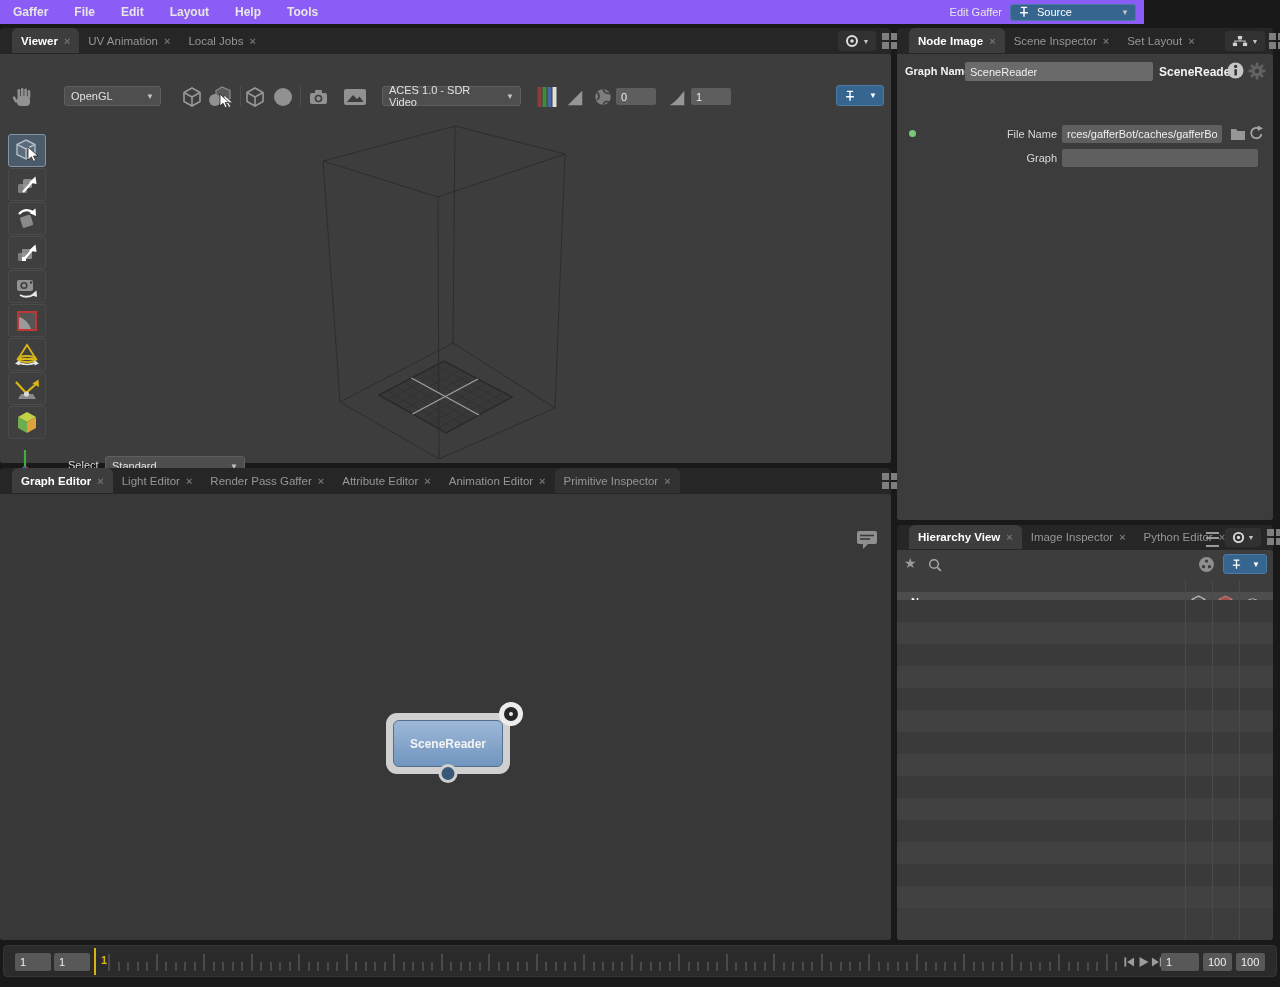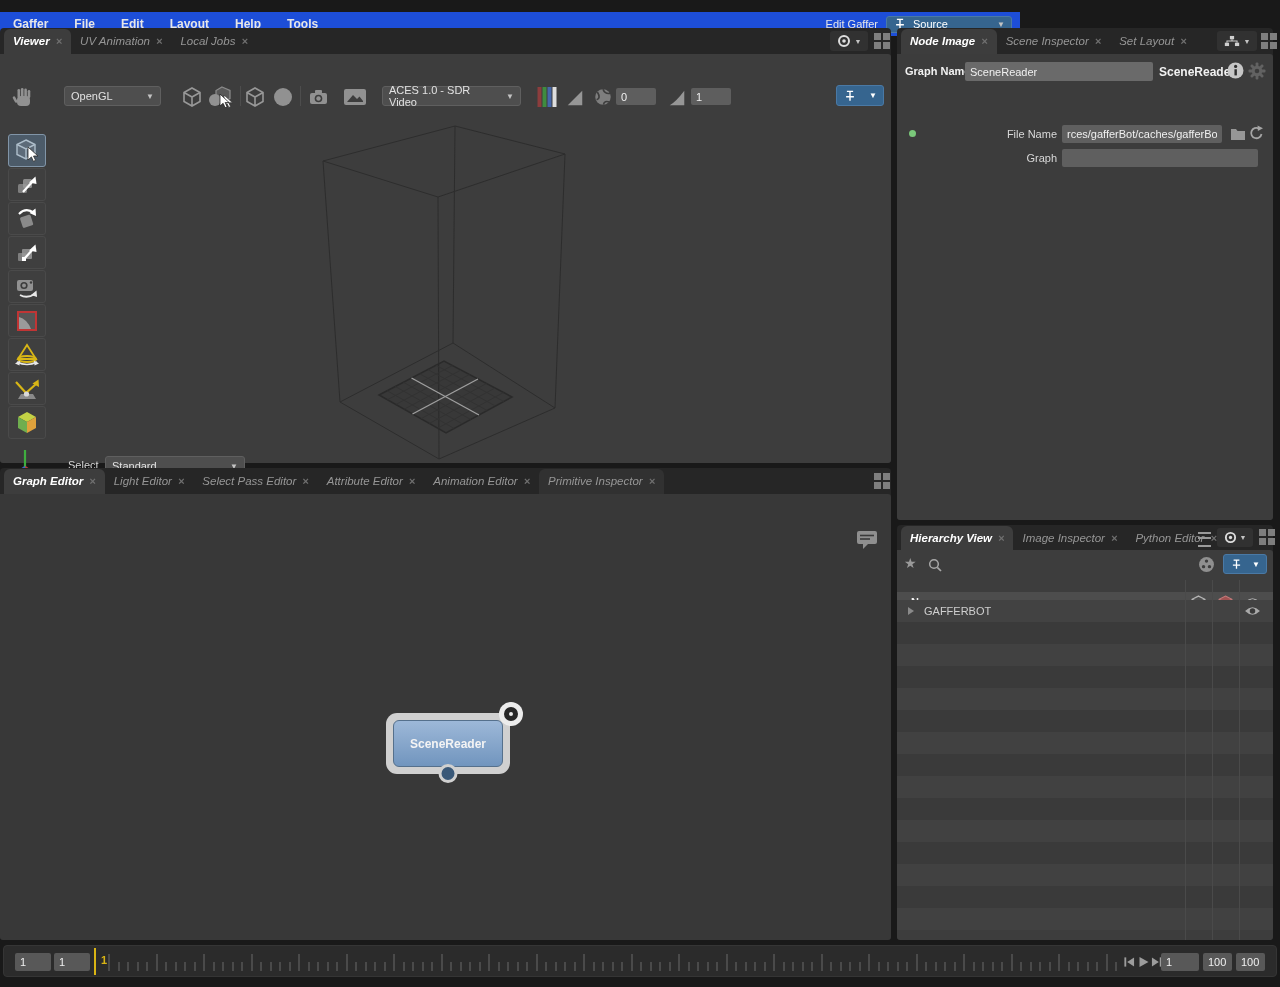--- a/index.html
+++ b/index.html
@@ -1,25 +1,25 @@
 <!DOCTYPE html>
 <html><head>
 <meta charset="utf-8">
 <style>
   html,body{margin:0;padding:0;}
   body{width:1280px;height:987px;background:#191919;font-family:"Liberation Sans",sans-serif;
        position:relative;overflow:hidden;color:#cfcfcf;}
   .abs{position:absolute;}
   
-  .menubar{position:absolute;left:0;top:12px;width:1020px;height:24px;background:#1d4ed8;
+  .menubar{position:absolute;left:0;top:0;width:1144px;height:24px;background:#8b5cf6;
            display:flex;align-items:center;}
   .menu-item{padding:0 13px;font-size:12px;font-weight:bold;color:#e6e6e6;line-height:24px;}
   
   .panel{position:absolute;background:#262626;border-radius:4px;}
-  .tabbar{position:absolute;left:4px;top:0;right:0;height:26px;display:flex;align-items:center;font-style:italic;}
+  .tabbar{position:absolute;left:12px;top:0;right:0;height:26px;display:flex;align-items:flex-start;}
   .tab{height:25px;display:flex;align-items:center;gap:6px;padding:0 9px;font-size:11.5px;
        color:#969696;border-radius:6px 6px 0 0;white-space:nowrap;}
   .tab.active{background:#3d3d3d;color:#fff;font-weight:bold;}
   .tab.raised{background:#313131;}
   .tab .x{color:#707070;font-size:11px;font-weight:bold;}
   .pbody{position:absolute;left:0;top:26px;right:0;bottom:0;background:#3d3d3d;border-radius:0 3px 3px 3px;}
   
   .dd{background:#4e4e4e;border:1px solid #5f5f5f;border-radius:3px;color:#e2e2e2;font-size:11px;
       display:flex;align-items:center;justify-content:space-between;padding:0 6px;box-sizing:border-box;}
   .dd .arr{color:#c3c3c3;font-size:8px;margin-left:6px;}
@@ -328,21 +328,21 @@
   <div class="tabbar">
     <div class="tab active">
         <span>Graph Editor</span>
         <span class="x">×</span>
       </div>
     <div class="tab">
         <span>Light Editor</span>
         <span class="x">×</span>
       </div>
     <div class="tab">
-        <span>Select Pass Editor</span>
+        <span>Render Pass Gaffer</span>
         <span class="x">×</span>
       </div>
     <div class="tab">
         <span>Attribute Editor</span>
         <span class="x">×</span>
       </div>
     <div class="tab">
         <span>Animation Editor</span>
         <span class="x">×</span>
       </div>
@@ -504,28 +504,20 @@
           <path d="M7 1 13 4 13 10 7 13 1 10 1 4 Z" fill="#a05252" stroke="#c27979" stroke-width="1"></path>
           <path d="M1 4 7 7 13 4 M7 7 7 13" fill="none" stroke="#c27979" stroke-width="1"></path>
         </svg>
       <svg class="abs" style="left:347px;top:4px;" width="17" height="12" viewBox="0 0 16 11">
           <path d="M1 5.5 Q8 -1.5 15 5.5 Q8 12.5 1 5.5 Z" fill="#aaaaaa"></path>
           <circle cx="8" cy="5.5" r="2.6" fill="#3a3a3a"></circle>
         </svg>
     </div>
 
     <div class="abs" style="left:0;right:0;top:50px;">
-      <div class="hrow ra" style="background:#424242;">
-        <div style="margin-left:11px;width:0;height:0;border-left:6px solid #8a8a8a;border-top:4px solid transparent;border-bottom:4px solid transparent;"></div>
-        <span style="margin-left:10px;">GAFFERBOT</span>
-        <svg class="abs" style="left:347px;top:5px;" width="17" height="12" viewBox="0 0 16 11">
-            <path d="M1 5.5 Q8 -1.5 15 5.5 Q8 12.5 1 5.5 Z" fill="#aaaaaa"></path>
-            <circle cx="8" cy="5.5" r="2.6" fill="#3a3a3a"></circle>
-          </svg>
-      </div>
       <div id="hier-empty">
           <div class="hrow rb"></div>
           <div class="hrow ra"></div>
           <div class="hrow rb"></div>
           <div class="hrow ra"></div>
           <div class="hrow rb"></div>
           <div class="hrow ra"></div>
           <div class="hrow rb"></div>
           <div class="hrow ra"></div>
           <div class="hrow rb"></div>

